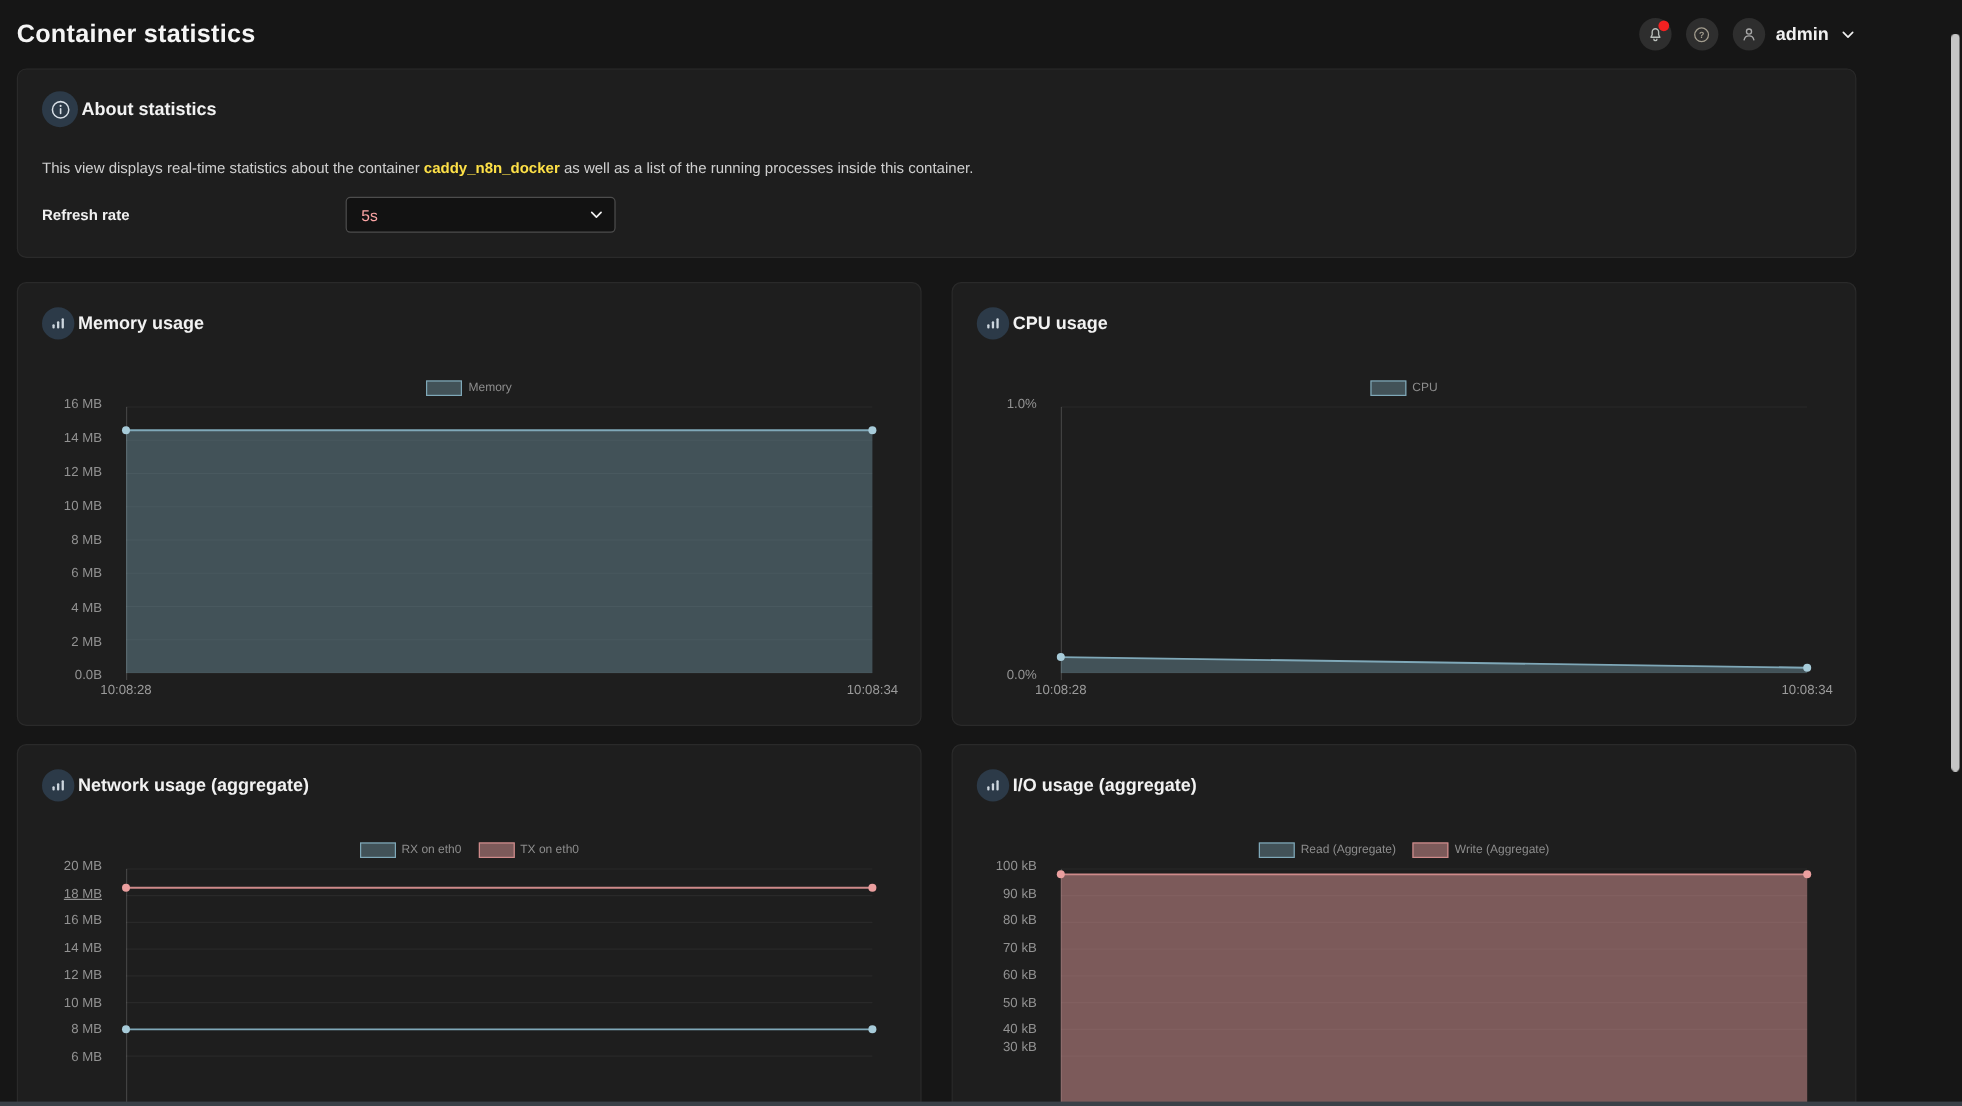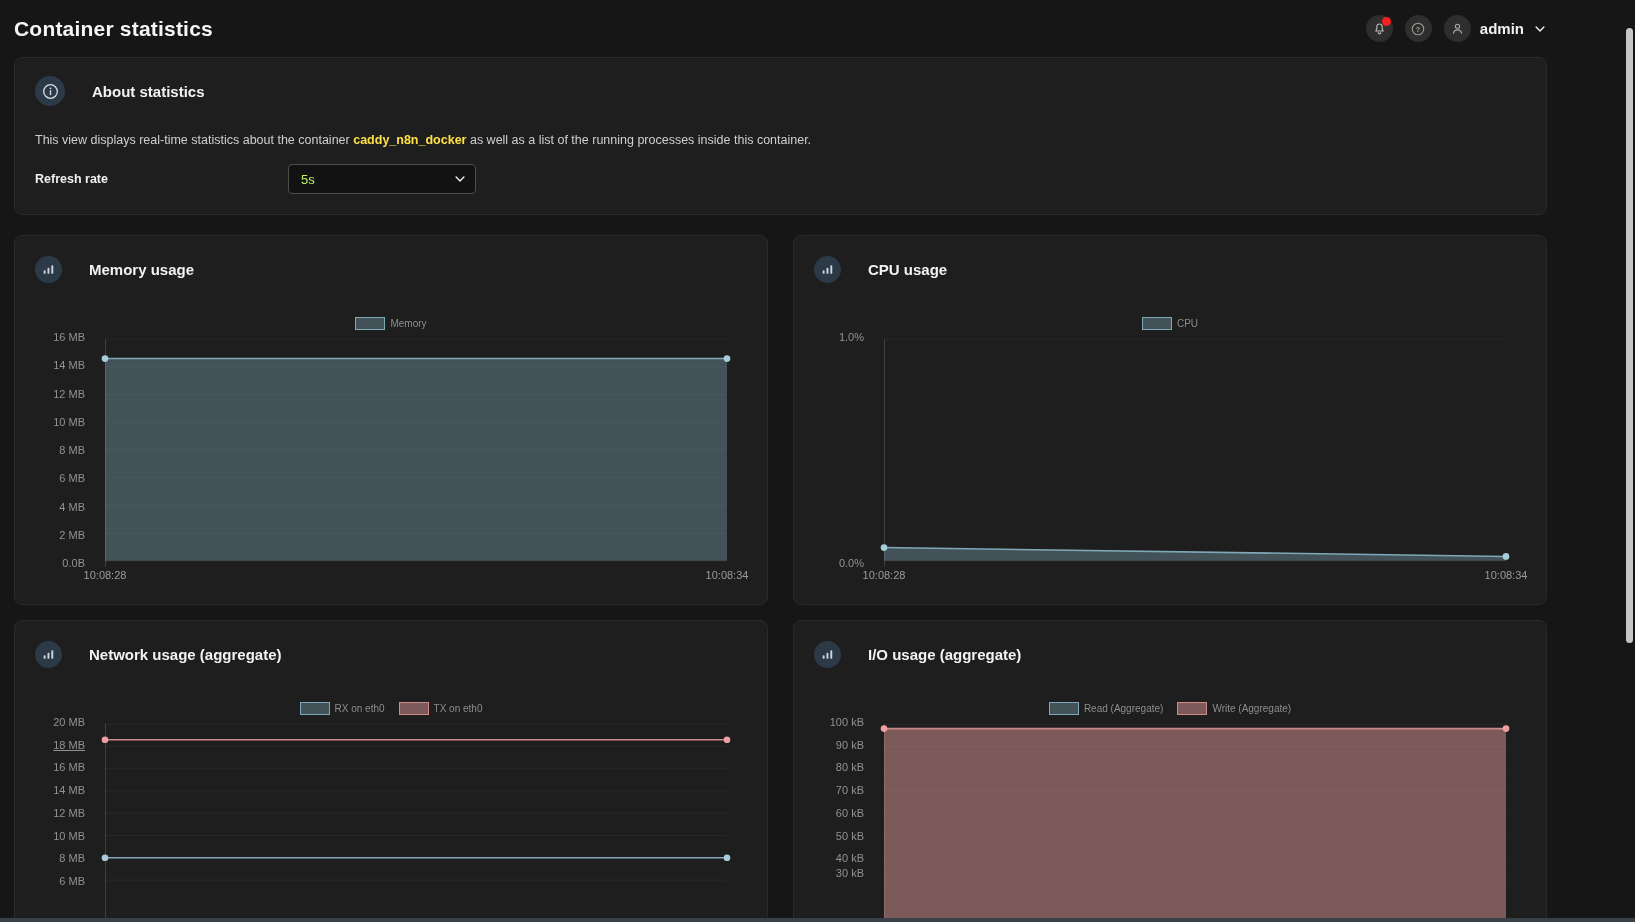--- a/index.html
+++ b/index.html
@@ -15,31 +15,31 @@
     border:none; display:flex; align-items:center; justify-content:center; cursor:pointer; }
   .notif-dot { position:absolute; top:2px; right:2px; width:9px; height:9px; border-radius:50%;
     background:#f32121; }
   .user-menu { display:flex; align-items:center; gap:9px; cursor:pointer; }
   .user-name { font-size:15px; font-weight:600; color:#f0f0f0; }
 
   
   main { width:1533px; margin-left:14px; }
   .panel { background:#1e1e1e; border:1px solid #2a2a2a; border-radius:8px; }
   .about-panel { height:158px; padding:18px 20px; }
-  .panel-head { display:flex; align-items:center; gap:27px; }
+  .panel-head { display:flex; align-items:center; gap:3px; }
   .icon-badge { width:27px; height:27px; border-radius:50%; background:#2c3a48;
     display:flex; align-items:center; justify-content:center; flex:none; }
   .about-panel .icon-badge { width:30px; height:30px; }
   .panel-title { font-size:15px; font-weight:700; color:#f2f2f2; }
   .about-text { margin-top:26px; font-size:12.5px; color:#cfcfcf; line-height:16px; }
   .about-text b { color:#fde047; }
   .form-row { margin-top:16px; display:flex; align-items:center; }
   .form-label { flex:0 0 253px; font-size:12.5px; font-weight:700; color:#f0f0f0; }
   .select-wrap { position:relative; display:inline-block; }
-  .refresh-select { width:188px; height:30px; background:#121212; color:#bef264;
+  .refresh-select { width:225px; height:30px; background:#121212; color:#fca5a5;
     border:1px solid #4d4d4d; border-radius:4px; font-size:13px; padding:0 26px 0 12px;
     appearance:none; -webkit-appearance:none; font-family:inherit; }
   .select-chevron { position:absolute; right:9px; top:8px; pointer-events:none; }
 
   
   .grid { display:grid; grid-template-columns:754px 754px; gap:15px 25px; margin-top:20px; }
   .chart-panel { height:370px; padding:20px 20px 0; overflow:visible; }
   .chart { margin-top:33px; }
   .legend { display:flex; justify-content:center; align-items:center; gap:14px; height:14px; }
   .legend-item { display:flex; align-items:center; gap:5px; cursor:pointer; }

